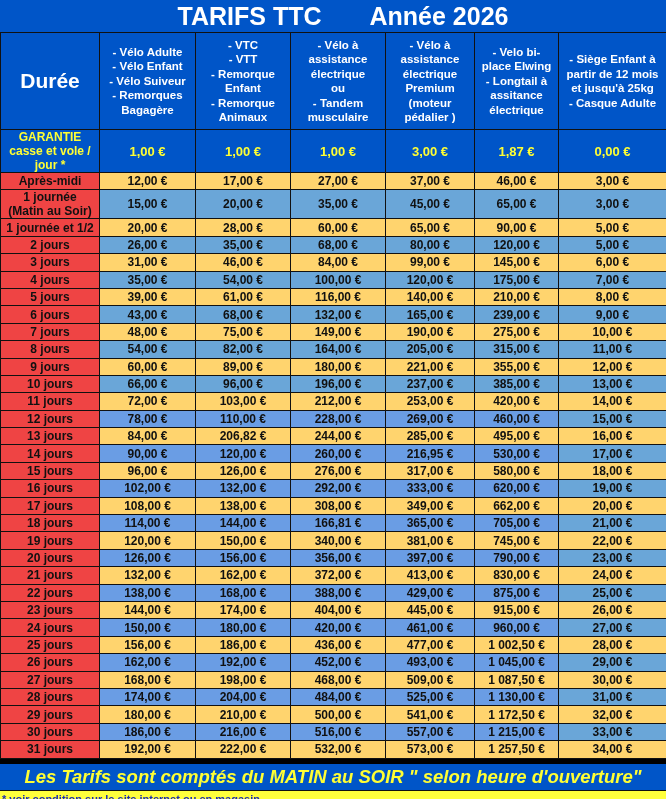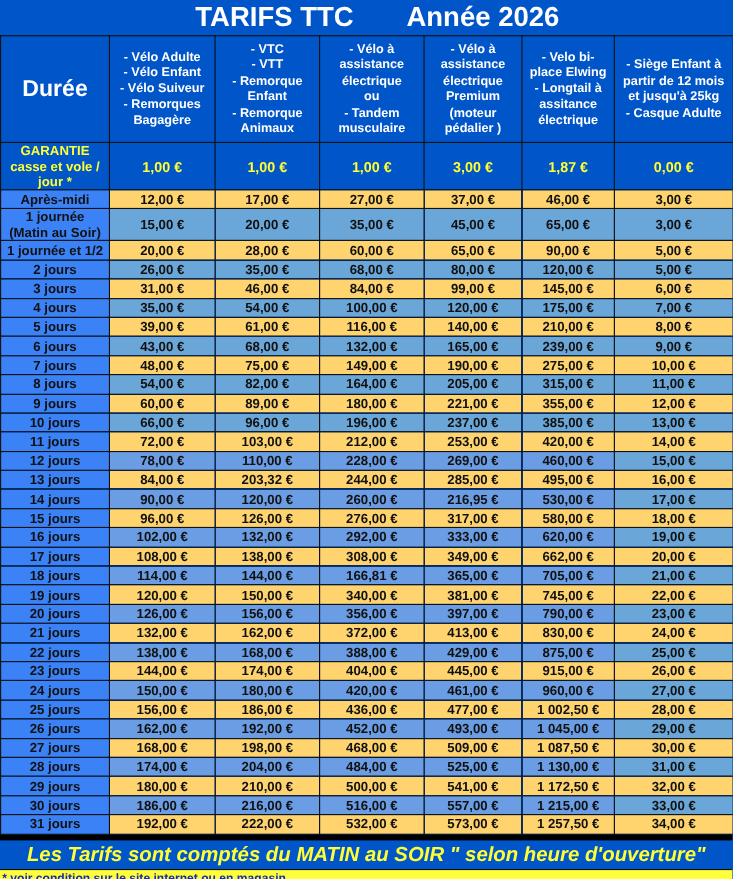--- a/index.html
+++ b/index.html
@@ -6,21 +6,21 @@
   body{width:666px;height:799px;overflow:hidden;background:#0055c8;font-family:"Liberation Sans",sans-serif;}
   .title{height:32px;background:#0055c8;color:#fff;font-weight:bold;font-size:25px;display:flex;align-items:center;justify-content:center;white-space:pre;letter-spacing:0px;padding-left:20px;}
   .title .sp{display:inline-block;width:48px;}
   table{border-collapse:collapse;width:666px;table-layout:fixed;}
   td,th{border:1px solid #111;padding:0;text-align:center;vertical-align:middle;font-weight:bold;overflow:hidden;}
   col.c0{width:99px;} col.c1{width:96px;} col.c2{width:95px;} col.c3{width:95px;} col.c4{width:89px;} col.c5{width:84px;} col.c6{width:108px;}
   .hdr th{background:#0055c8;color:#fff;font-size:11.5px;line-height:14.5px;height:96px;}
   .hdr th.duree{font-size:21px;}
   .gar td{background:#0055c8;color:#ffff33;font-size:13px;height:41px;}
   .gar td.lbl{font-size:12px;line-height:14px;}
-  td.rl{background:#3b82f6;color:#fff;font-size:12px;line-height:14px;}
+  td.rl{background:#ef4444;color:#fff;font-size:12px;line-height:14px;}
   tr.r td{height:16.4px;font-size:12px;line-height:14px;color:#111;}
   tr.y td.v{background:#ffd46e;}
   tr.b td.v{background:#6aa6d8;}
   tr.b2 td.v{background:#6a9de4;}
   tr.b2 td.v.last{background:#6aa6d8;}
   tr.tall td{height:28px;}
   .footer{height:26px;background:#0055c8;color:#ffff33;font-style:italic;font-weight:bold;font-size:18.5px;display:flex;align-items:center;justify-content:center;border-top:5px solid #000000;}
   .note{height:16px;background:#ffff3c;color:#1a2bb0;font-size:11px;font-weight:bold;line-height:16px;padding-left:2px;border-top:1px solid #111;}
 </style>
 </head>
@@ -181,21 +181,21 @@
         <td class="v">78,00 €</td>
         <td class="v">110,00 €</td>
         <td class="v">228,00 €</td>
         <td class="v">269,00 €</td>
         <td class="v">460,00 €</td>
         <td class="v last">15,00 €</td>
       </tr>
       <tr class="r y">
         <td class="rl">13 jours</td>
         <td class="v">84,00 €</td>
-        <td class="v">203,32 €</td>
+        <td class="v">206,82 €</td>
         <td class="v">244,00 €</td>
         <td class="v">285,00 €</td>
         <td class="v">495,00 €</td>
         <td class="v last">16,00 €</td>
       </tr>
       <tr class="r b2">
         <td class="rl">14 jours</td>
         <td class="v">90,00 €</td>
         <td class="v">120,00 €</td>
         <td class="v">260,00 €</td>

